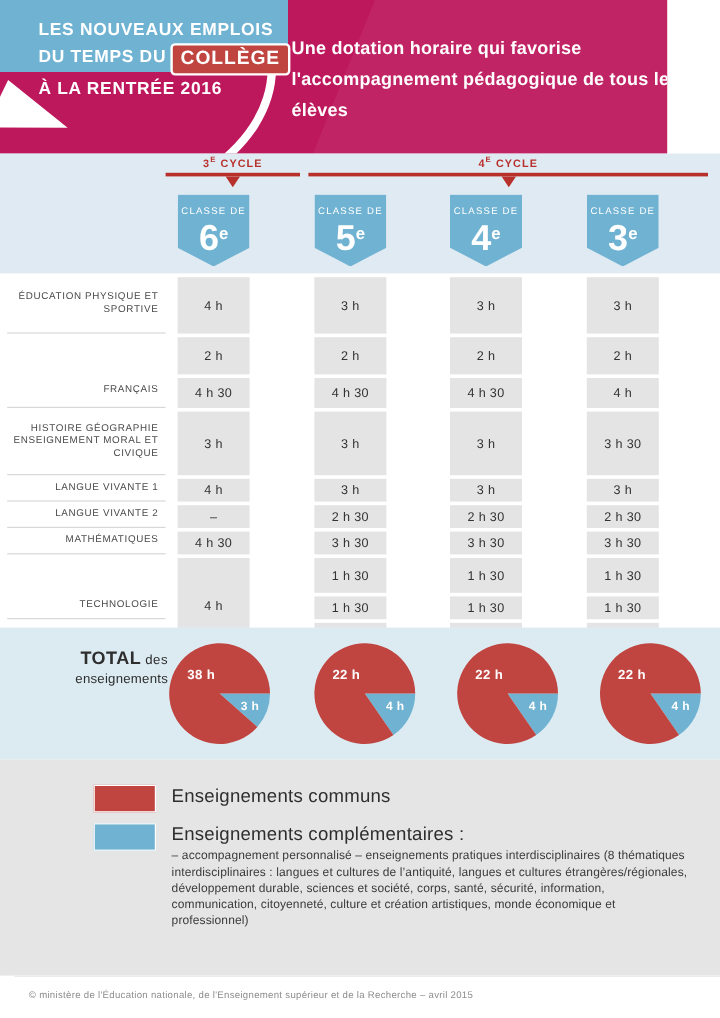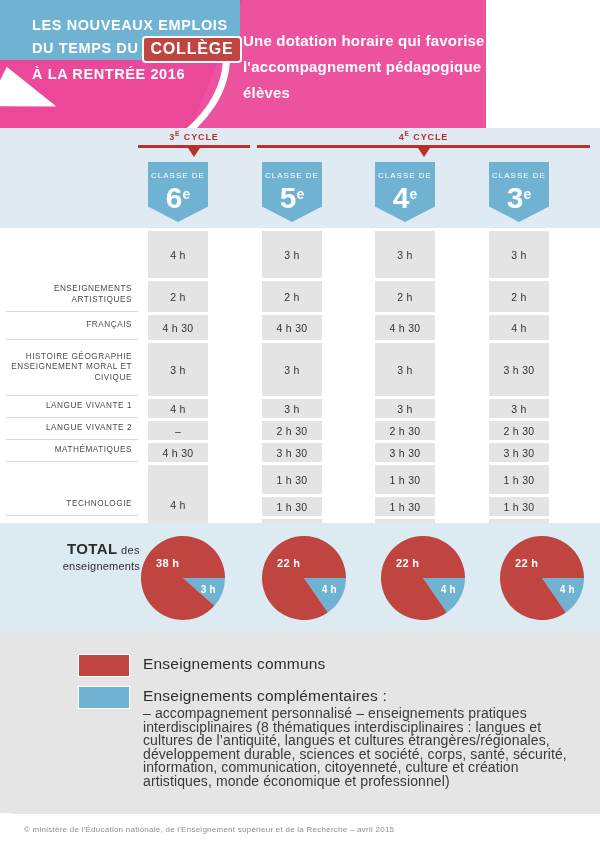--- a/index.html
+++ b/index.html
@@ -6,22 +6,22 @@
   html, body {
     width: 600px; height: 848px;
     font-family: "Liberation Sans", sans-serif;
     background: #ffffff;
     overflow: hidden;
   }
   .page { position: relative; width: 600px; height: 848px; background: #fff; }
 
   
   .header {
-    position: absolute; left: 0; top: 0; width: 486px; height: 128px;
-    background: #ec4899; overflow: hidden;
+    position: absolute; left: 0; top: 0; width: 556px; height: 128px;
+    background: #be185d; overflow: hidden;
   }
   .header-sheen {
     position: absolute; right: -40px; top: -60px; width: 300px; height: 260px;
     background: rgba(255,255,255,0.055);
     transform: rotate(22deg);
   }
   .bubble-ring {
     position: absolute; left: -170px; top: -72px;
     width: 400px; height: 258px;
     border: 7px solid #ffffff; border-radius: 50%;
@@ -152,21 +152,21 @@
   .sw {
     position: absolute; left: 78px; width: 52px; height: 23px;
     border: 1px solid #ffffff;
   }
   .lg-title {
     position: absolute; left: 143px; color: #2e2e2e;
     font-size: 15.5px; letter-spacing: .2px;
   }
   .lg-body {
     position: absolute; left: 143px; top: 707px; width: 430px;
-    color: #3a3a3a; font-size: 14px; line-height: 13.6px; letter-spacing: .1px;
+    color: #3a3a3a; font-size: 10px; line-height: 13.6px; letter-spacing: .1px;
   }
 
   
   .footer {
     position: absolute; left: 12px; top: 813px; width: 600px; height: 35px;
     background: #ffffff;
     border-top: 1px solid #e6e6e6;
   }
   .footer span {
     position: absolute; left: 12px; top: 11px;
@@ -218,21 +218,21 @@
       <span class="bn"><span>4</span><sup>e</sup></span>
     </div>
     <div class="badge" style="left:489px;">
       <span class="bc">CLASSE DE</span>
       <span class="bn"><span>3</span><sup>e</sup></span>
     </div>
   </div>
 
   <div class="table-area">
     <div class="subj-col" id="subjcol">
-        <div class="subj" style="top: 50px; height: 34px;">ENSEIGNEMENTS ARTISTIQUES</div>
+        <div class="subj" style="top: 0px; height: 50px;">ÉDUCATION PHYSIQUE ET SPORTIVE</div>
         <div class="subj" style="top: 84px; height: 28px;">FRANÇAIS</div>
         <div class="subj" style="top: 112px; height: 56px;">HISTOIRE GÉOGRAPHIE ENSEIGNEMENT MORAL ET CIVIQUE</div>
         <div class="subj" style="top: 168px; height: 22px;">LANGUE VIVANTE 1</div>
         <div class="subj" style="top: 190px; height: 22px;">LANGUE VIVANTE 2</div>
         <div class="subj" style="top: 212px; height: 22px;">MATHÉMATIQUES</div>
         <div class="subj" style="top: 266px; height: 22px;">TECHNOLOGIE</div>
         <div class="subj" style="top: 288px; height: 29px;">SCIENCES PHYSIQUES</div>
       </div>
     <div id="cells">
         <div class="cell" style="left: 148px; width: 60px; top: 3px; height: 47px;">4 h</div>

